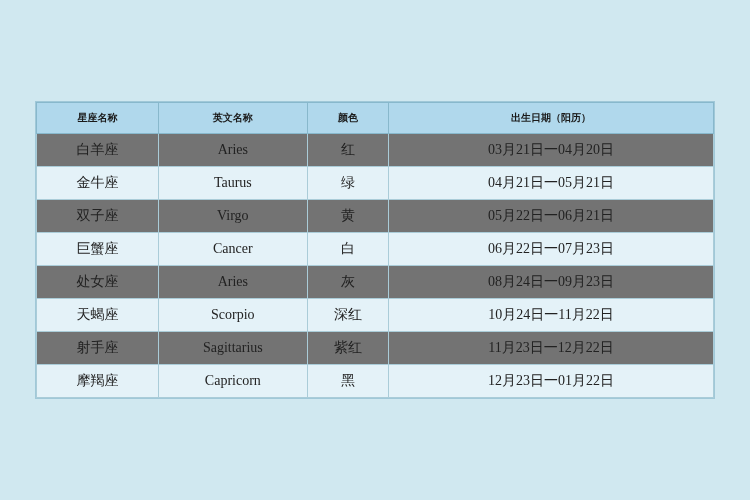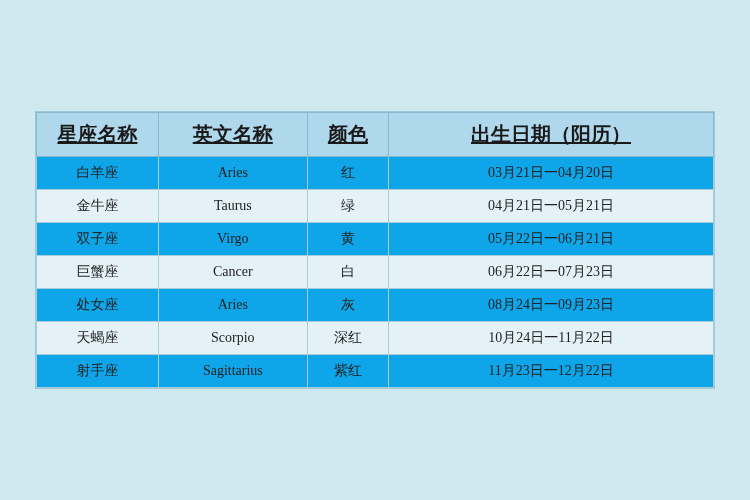--- a/index.html
+++ b/index.html
@@ -31,27 +31,26 @@
 
     thead tr {
       background-color: #b0d8ec;
     }
 
     thead th {
       border: 1px solid #88b8cc;
       padding: 8px 12px;
       text-align: center;
       font-weight: bold;
-      font-size: 20px;
+      font-size: 10px;
       color: #1a1a1a;
-      text-decoration: underline;
     }
 
     tbody tr {
-      background-color: #0ea5e9;
+      background-color: #737373;
     }
 
     tbody tr:nth-child(even) {
       background-color: #e4f2f8;
     }
 
     tbody td {
       border: 1px solid #aaccd8;
       padding: 7px 12px;
       text-align: center;
@@ -113,15 +112,21 @@
           <td>Scorpio</td>
           <td>深红</td>
           <td>10月24日一11月22日</td>
         </tr>
         <tr>
           <td>射手座</td>
           <td>Sagittarius</td>
           <td>紫红</td>
           <td>11月23日一12月22日</td>
         </tr>
+        <tr>
+          <td>摩羯座</td>
+          <td>Capricorn</td>
+          <td>黑</td>
+          <td>12月23日一01月22日</td>
+        </tr>
       </tbody>
   </table>
 </div>
 
 </body></html>

